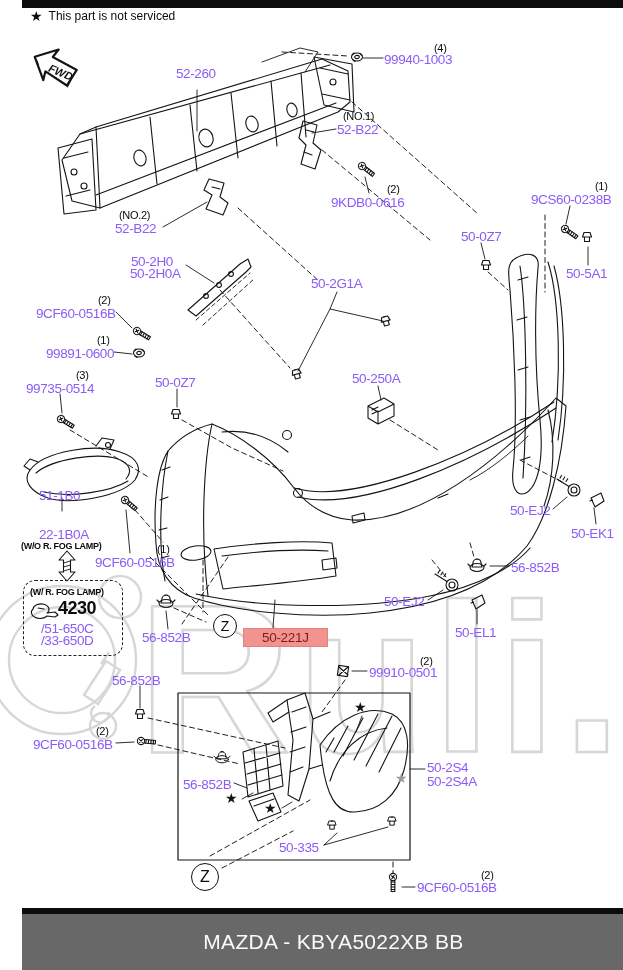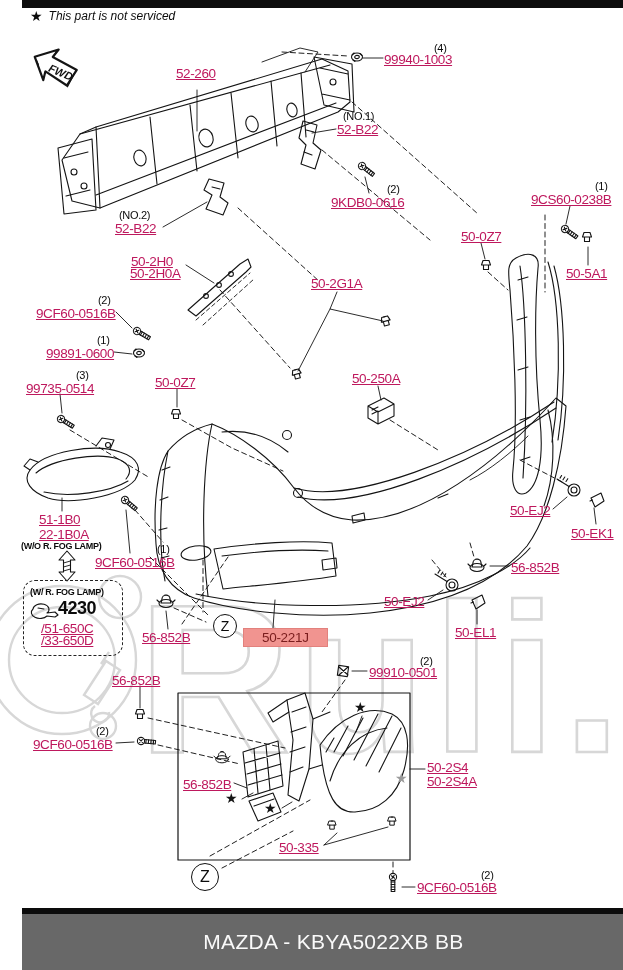--- a/index.html
+++ b/index.html
@@ -1,22 +1,22 @@
 <!DOCTYPE html>
 <html><head>
 <meta charset="utf-8">
 <style>
   html,body{margin:0;padding:0;background:#fff;}
   .page{position:relative;width:623px;height:970px;background:#fff;overflow:hidden;
         font-family:"Liberation Sans","DejaVu Sans",sans-serif;color:#0b0b0b;}
   .topbar{position:absolute;left:22px;top:0;width:601px;height:8px;background:#0d0d0d;}
-  .note{position:absolute;left:30px;top:8px;font-size:12px;white-space:nowrap;font-style:italic;}
+  .note{position:absolute;left:30px;top:8px;font-size:12px;white-space:nowrap;}
   .note .star{font-size:14px;margin-right:6px;vertical-align:-1px;}
   svg.diagram{position:absolute;left:0;top:0;}
-  .lbl{position:absolute;font-size:13.5px;letter-spacing:-0.4px;white-space:nowrap;color:#be185d;text-decoration:underline;}
+  .lbl{position:absolute;font-size:13.5px;letter-spacing:-0.4px;white-space:nowrap;color:#8b5cf6;}
   .qty{position:absolute;font-size:11px;letter-spacing:-0.3px;white-space:nowrap;color:#0b0b0b;}
   .tiny{position:absolute;font-size:9px;font-weight:700;letter-spacing:-0.3px;white-space:nowrap;color:#0b0b0b;}
   .big{position:absolute;font-size:18px;font-weight:600;letter-spacing:-0.5px;white-space:nowrap;color:#0b0b0b;}
   .hl{position:absolute;left:243px;top:628px;background:#f19490;border:1px solid #e2817d;
       color:#7a1d1d;font-size:13.5px;letter-spacing:-0.3px;padding:1px 18px;white-space:nowrap;}
   .zbadge{position:absolute;border:1.6px solid #111;border-radius:50%;background:#fff;
           display:flex;align-items:center;justify-content:center;font-weight:500;}
   .z1{left:213px;top:614px;width:22px;height:22px;font-size:14px;}
   .z2{left:191px;top:863px;width:26px;height:26px;font-size:16px;}
   .fogbox{position:absolute;left:23px;top:580px;width:98px;height:74px;border:1.4px dashed #222;border-radius:12px;}
@@ -336,21 +336,21 @@
   <div class="lbl" style="left:46px;top:346px">99891-0600</div>
   <div class="qty" style="left:76px;top:369px">(3)</div>
   <div class="lbl" style="left:26px;top:381px">99735-0514</div>
   <div class="lbl" style="left:155px;top:375px">50-0Z7</div>
   <div class="lbl" style="left:311px;top:276px">50-2G1A</div>
   <div class="lbl" style="left:352px;top:371px">50-250A</div>
   <div class="lbl" style="left:461px;top:229px">50-0Z7</div>
   <div class="qty" style="left:595px;top:180px">(1)</div>
   <div class="lbl" style="left:531px;top:192px">9CS60-0238B</div>
   <div class="lbl" style="left:566px;top:266px">50-5A1</div>
-  <div class="lbl" style="left:39px;top:512px">51-1B0</div>
+  <div class="lbl" style="left:39px;top:488px">51-1B0</div>
   <div class="lbl" style="left:39px;top:527px">22-1B0A</div>
   <div class="tiny" style="left:21px;top:541px">(W/O R. FOG LAMP)</div>
   <div class="tiny" style="left:30px;top:587px">(W/ R. FOG LAMP)</div>
   <div class="big" style="left:58px;top:598px">4230</div>
   <div class="lbl" style="left:41px;top:621px">/51-650C</div>
   <div class="lbl" style="left:41px;top:633px">/33-650D</div>
   <div class="qty" style="left:157px;top:543px">(1)</div>
   <div class="lbl" style="left:95px;top:555px">9CF60-0516B</div>
   <div class="lbl" style="left:142px;top:630px">56-852B</div>
   <div class="lbl" style="left:510px;top:503px">50-EJ2</div>

